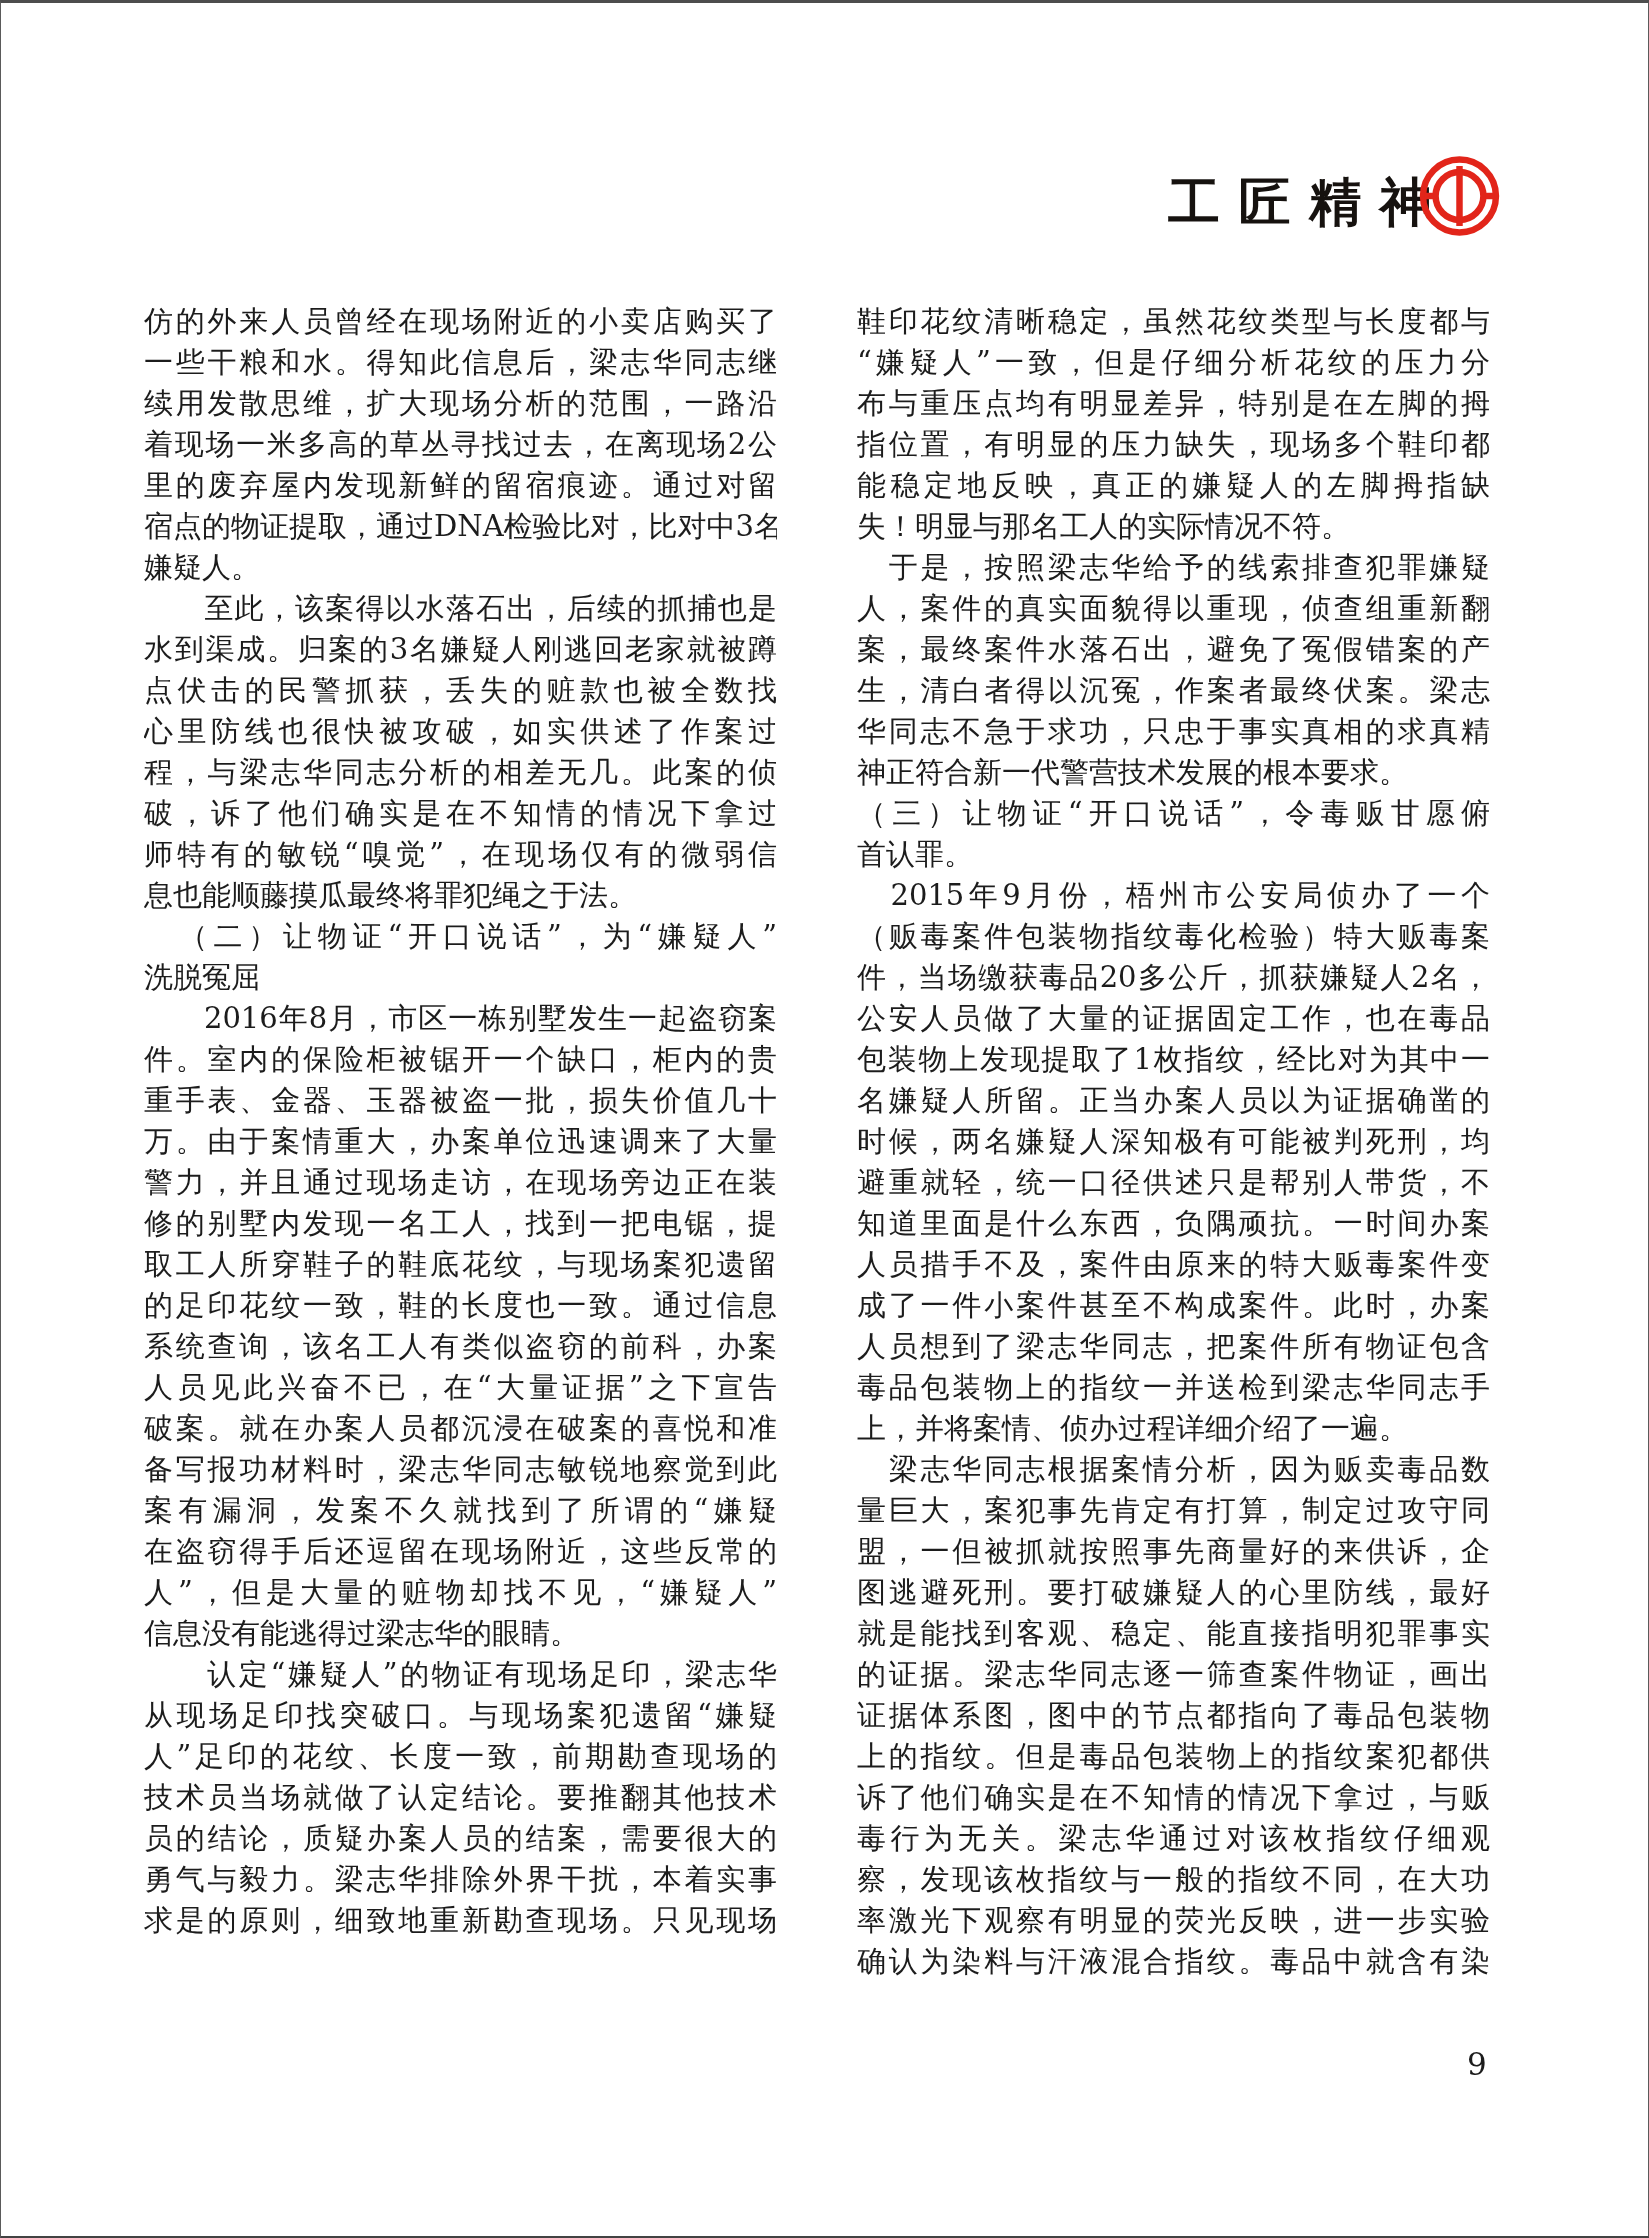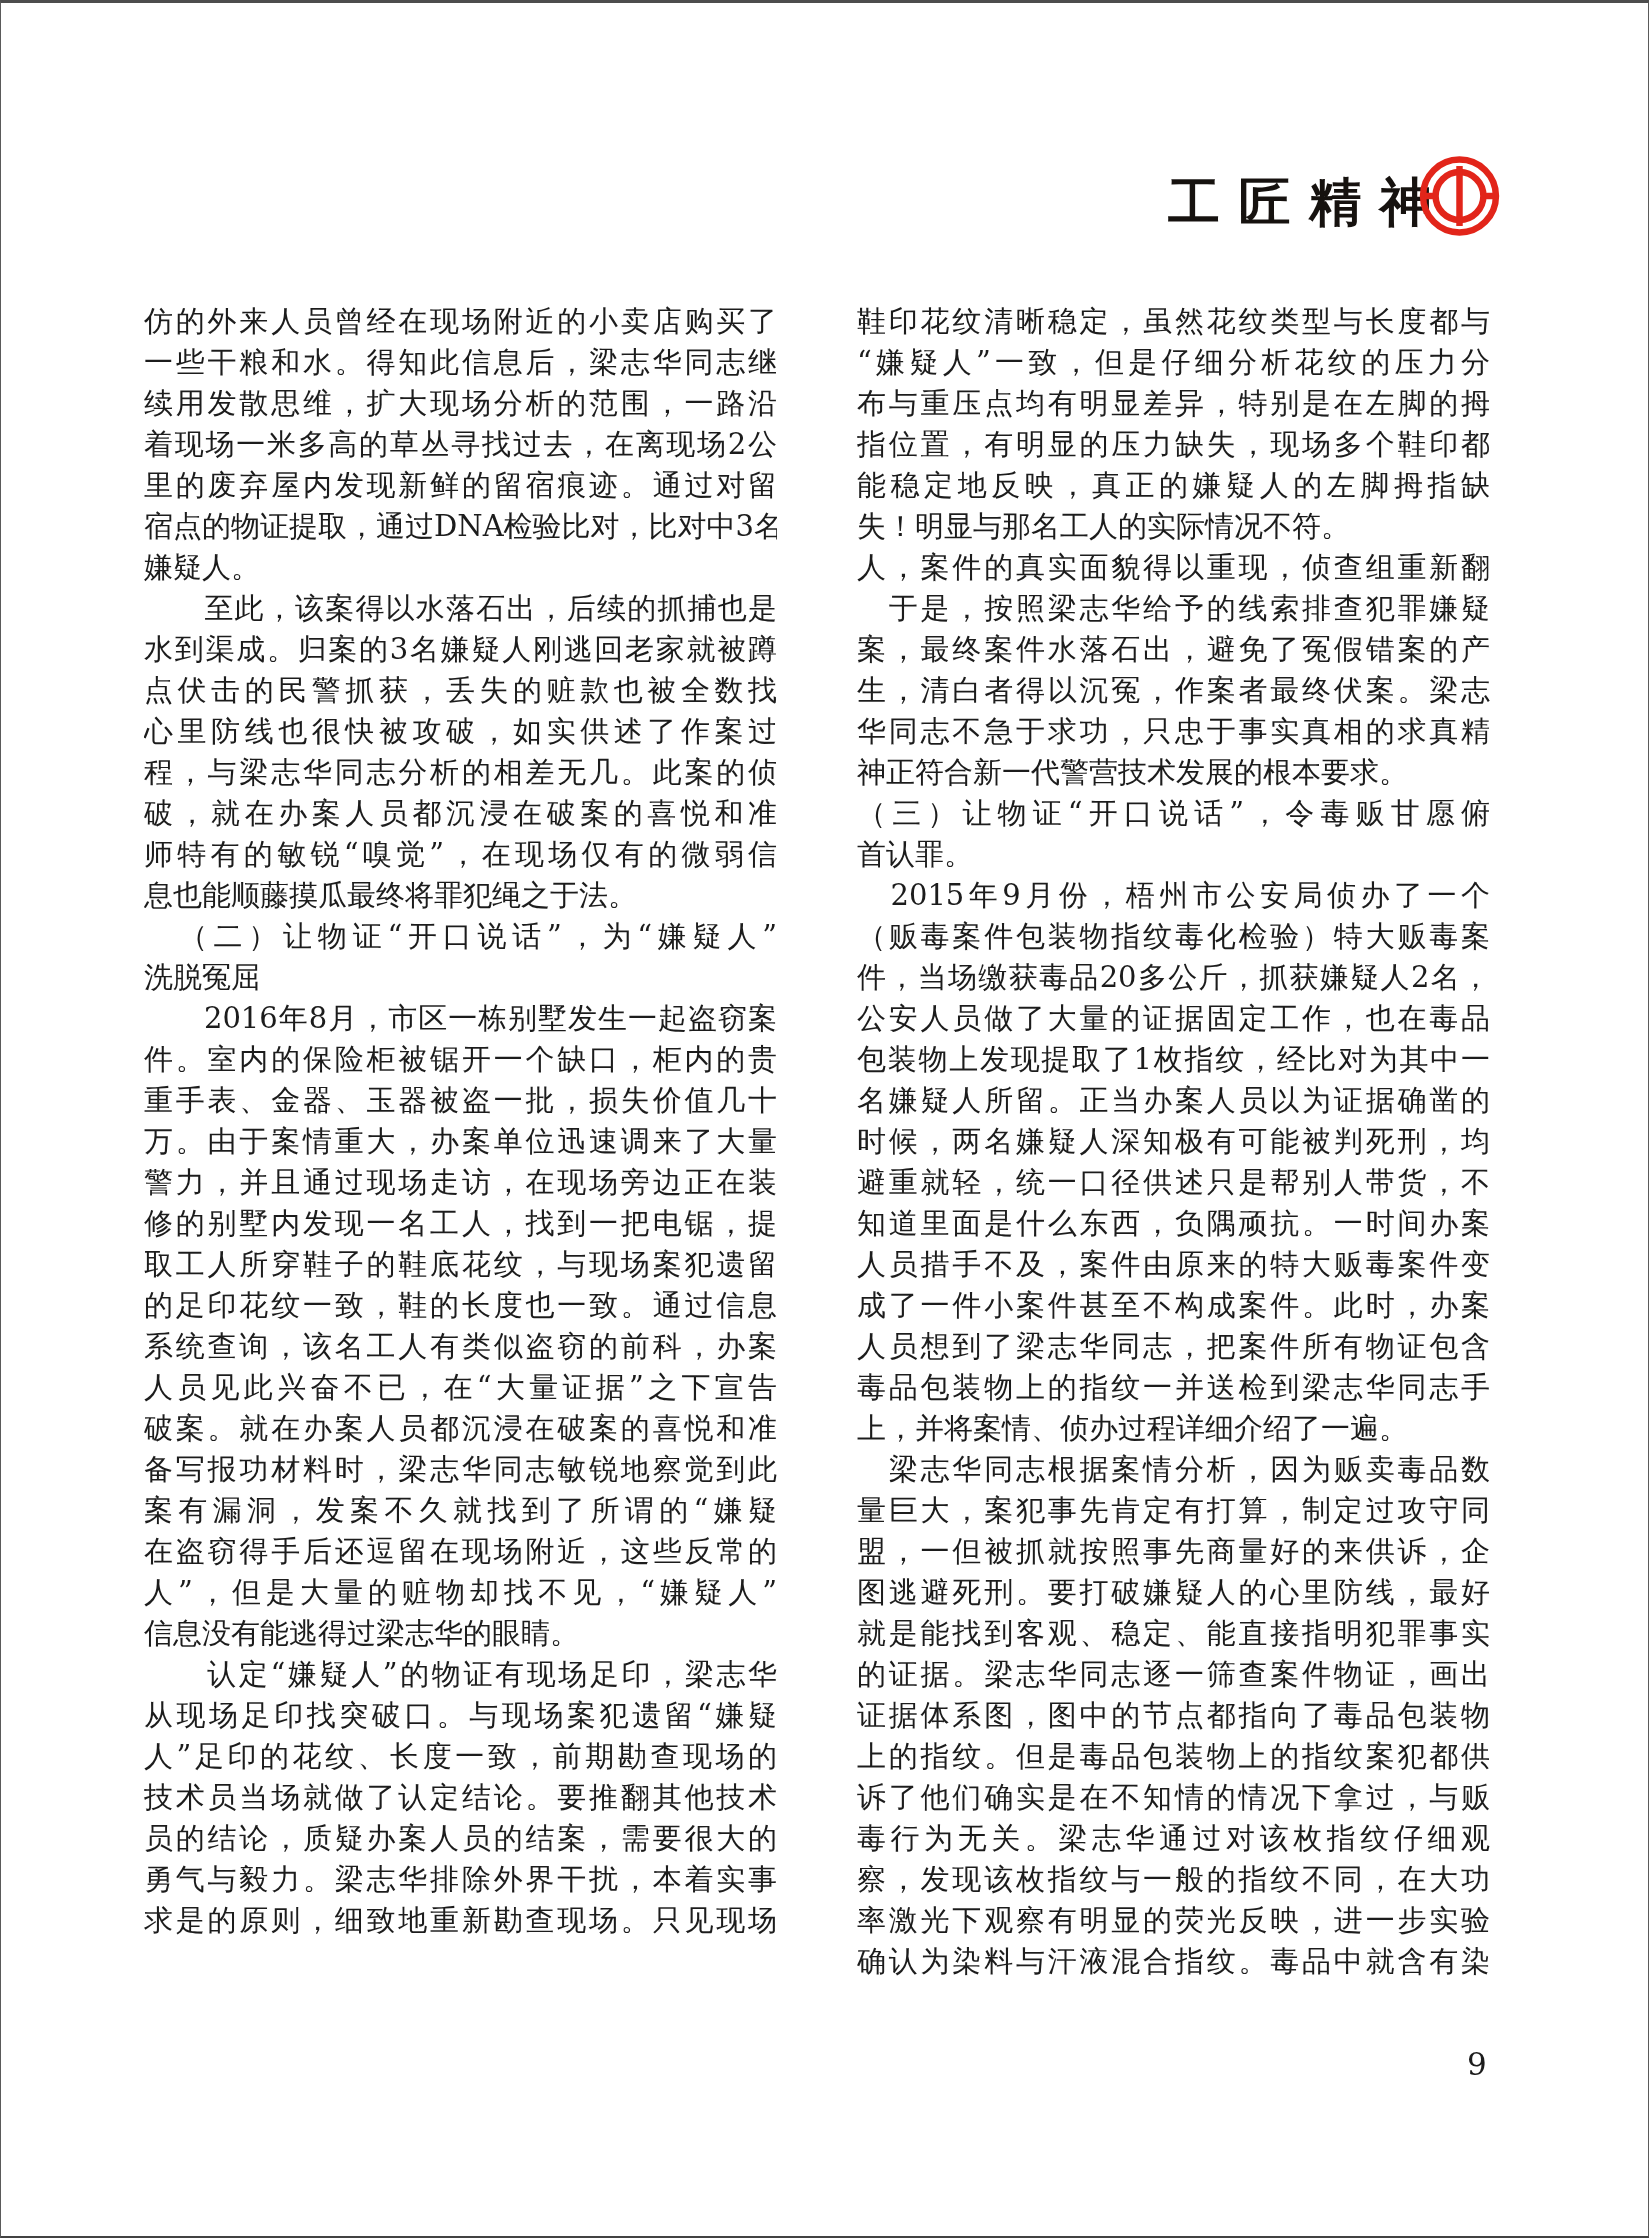--- a/index.html
+++ b/index.html
@@ -68,21 +68,21 @@
       <div class="text-line">续用发散思维，扩大现场分析的范围，一路沿</div>
       <div class="text-line">着现场一米多高的草丛寻找过去，在离现场2公</div>
       <div class="text-line">里的废弃屋内发现新鲜的留宿痕迹。通过对留</div>
       <div class="text-line">宿点的物证提取，通过DNA检验比对，比对中3名</div>
       <div class="text-line no-justify">嫌疑人。</div>
       <div class="text-line">　　至此，该案得以水落石出，后续的抓捕也是</div>
       <div class="text-line">水到渠成。归案的3名嫌疑人刚逃回老家就被蹲</div>
       <div class="text-line">点伏击的民警抓获，丢失的赃款也被全数找</div>
       <div class="text-line">心里防线也很快被攻破，如实供述了作案过</div>
       <div class="text-line">程，与梁志华同志分析的相差无几。此案的侦</div>
-      <div class="text-line">破，就在办案人员都沉浸在破案的喜悦和准</div>
+      <div class="text-line">破，诉了他们确实是在不知情的情况下拿过</div>
       <div class="text-line">师特有的敏锐“嗅觉”，在现场仅有的微弱信</div>
       <div class="text-line no-justify">息也能顺藤摸瓜最终将罪犯绳之于法。</div>
       <div class="text-line">　（二）让物证“开口说话”，为“嫌疑人”</div>
       <div class="text-line no-justify">洗脱冤屈</div>
       <div class="text-line">　　2016年8月，市区一栋别墅发生一起盗窃案</div>
       <div class="text-line">件。室内的保险柜被锯开一个缺口，柜内的贵</div>
       <div class="text-line">重手表、金器、玉器被盗一批，损失价值几十</div>
       <div class="text-line">万。由于案情重大，办案单位迅速调来了大量</div>
       <div class="text-line">警力，并且通过现场走访，在现场旁边正在装</div>
       <div class="text-line">修的别墅内发现一名工人，找到一把电锯，提</div>
@@ -105,22 +105,22 @@
       <div class="text-line">求是的原则，细致地重新勘查现场。只见现场</div>
     </div>
 
   <div class="col col-right">
       <div class="text-line">鞋印花纹清晰稳定，虽然花纹类型与长度都与</div>
       <div class="text-line">“嫌疑人”一致，但是仔细分析花纹的压力分</div>
       <div class="text-line">布与重压点均有明显差异，特别是在左脚的拇</div>
       <div class="text-line">指位置，有明显的压力缺失，现场多个鞋印都</div>
       <div class="text-line">能稳定地反映，真正的嫌疑人的左脚拇指缺</div>
       <div class="text-line no-justify">失！明显与那名工人的实际情况不符。</div>
+      <div class="text-line">　于是，按照梁志华给予的线索排查犯罪嫌疑</div>
       <div class="text-line">人，案件的真实面貌得以重现，侦查组重新翻</div>
-      <div class="text-line">　于是，按照梁志华给予的线索排查犯罪嫌疑</div>
       <div class="text-line">案，最终案件水落石出，避免了冤假错案的产</div>
       <div class="text-line">生，清白者得以沉冤，作案者最终伏案。梁志</div>
       <div class="text-line">华同志不急于求功，只忠于事实真相的求真精</div>
       <div class="text-line no-justify">神正符合新一代警营技术发展的根本要求。</div>
       <div class="text-line">（三）让物证“开口说话”，令毒贩甘愿俯</div>
       <div class="text-line no-justify">首认罪。</div>
       <div class="text-line">　2015年9月份，梧州市公安局侦办了一个</div>
       <div class="text-line">（贩毒案件包装物指纹毒化检验）特大贩毒案</div>
       <div class="text-line">件，当场缴获毒品20多公斤，抓获嫌疑人2名，</div>
       <div class="text-line">公安人员做了大量的证据固定工作，也在毒品</div>

